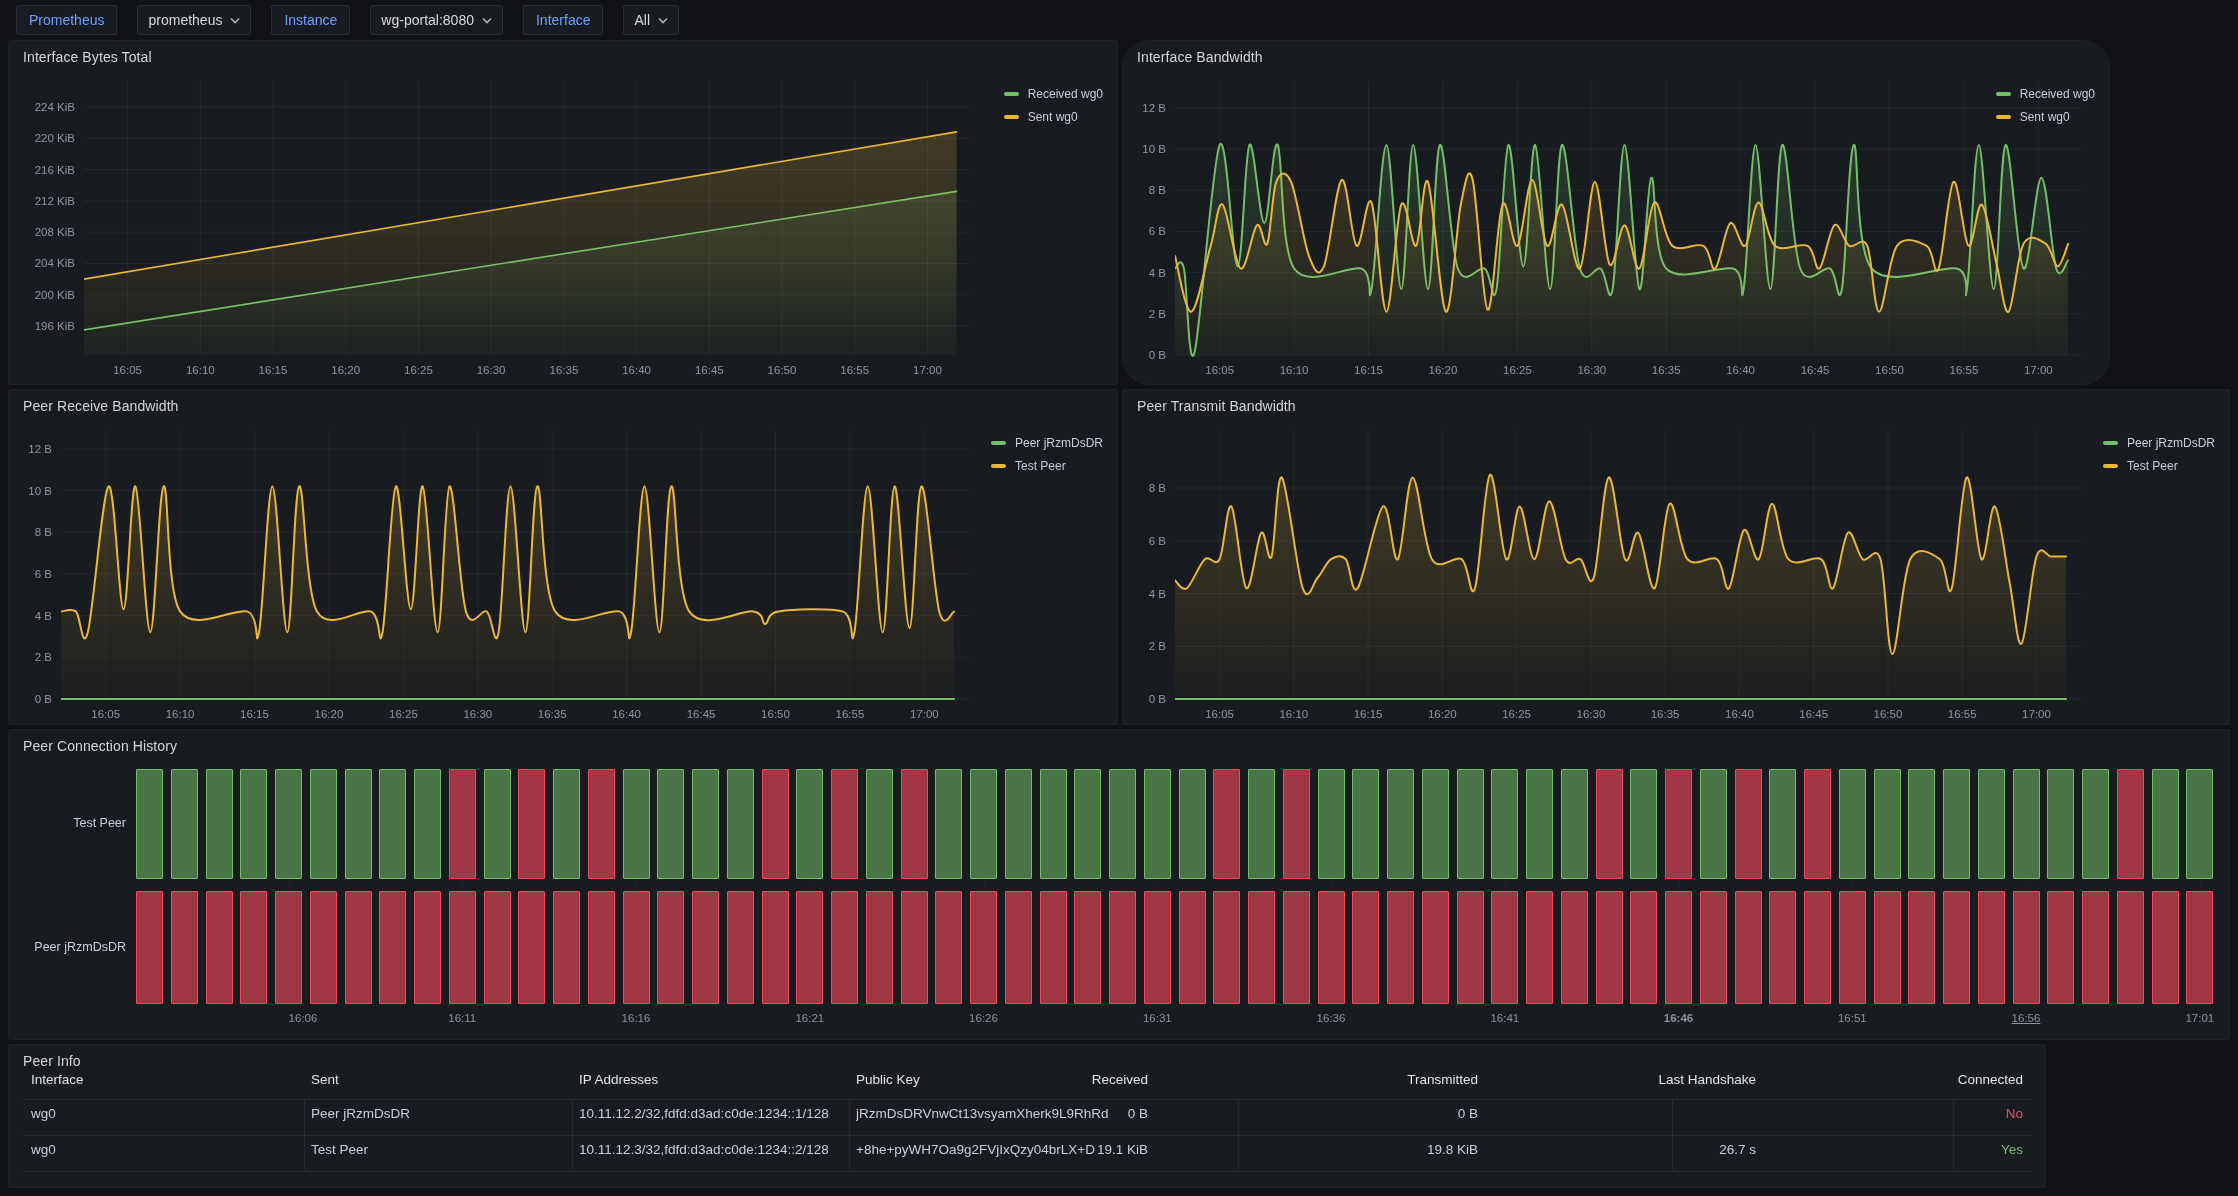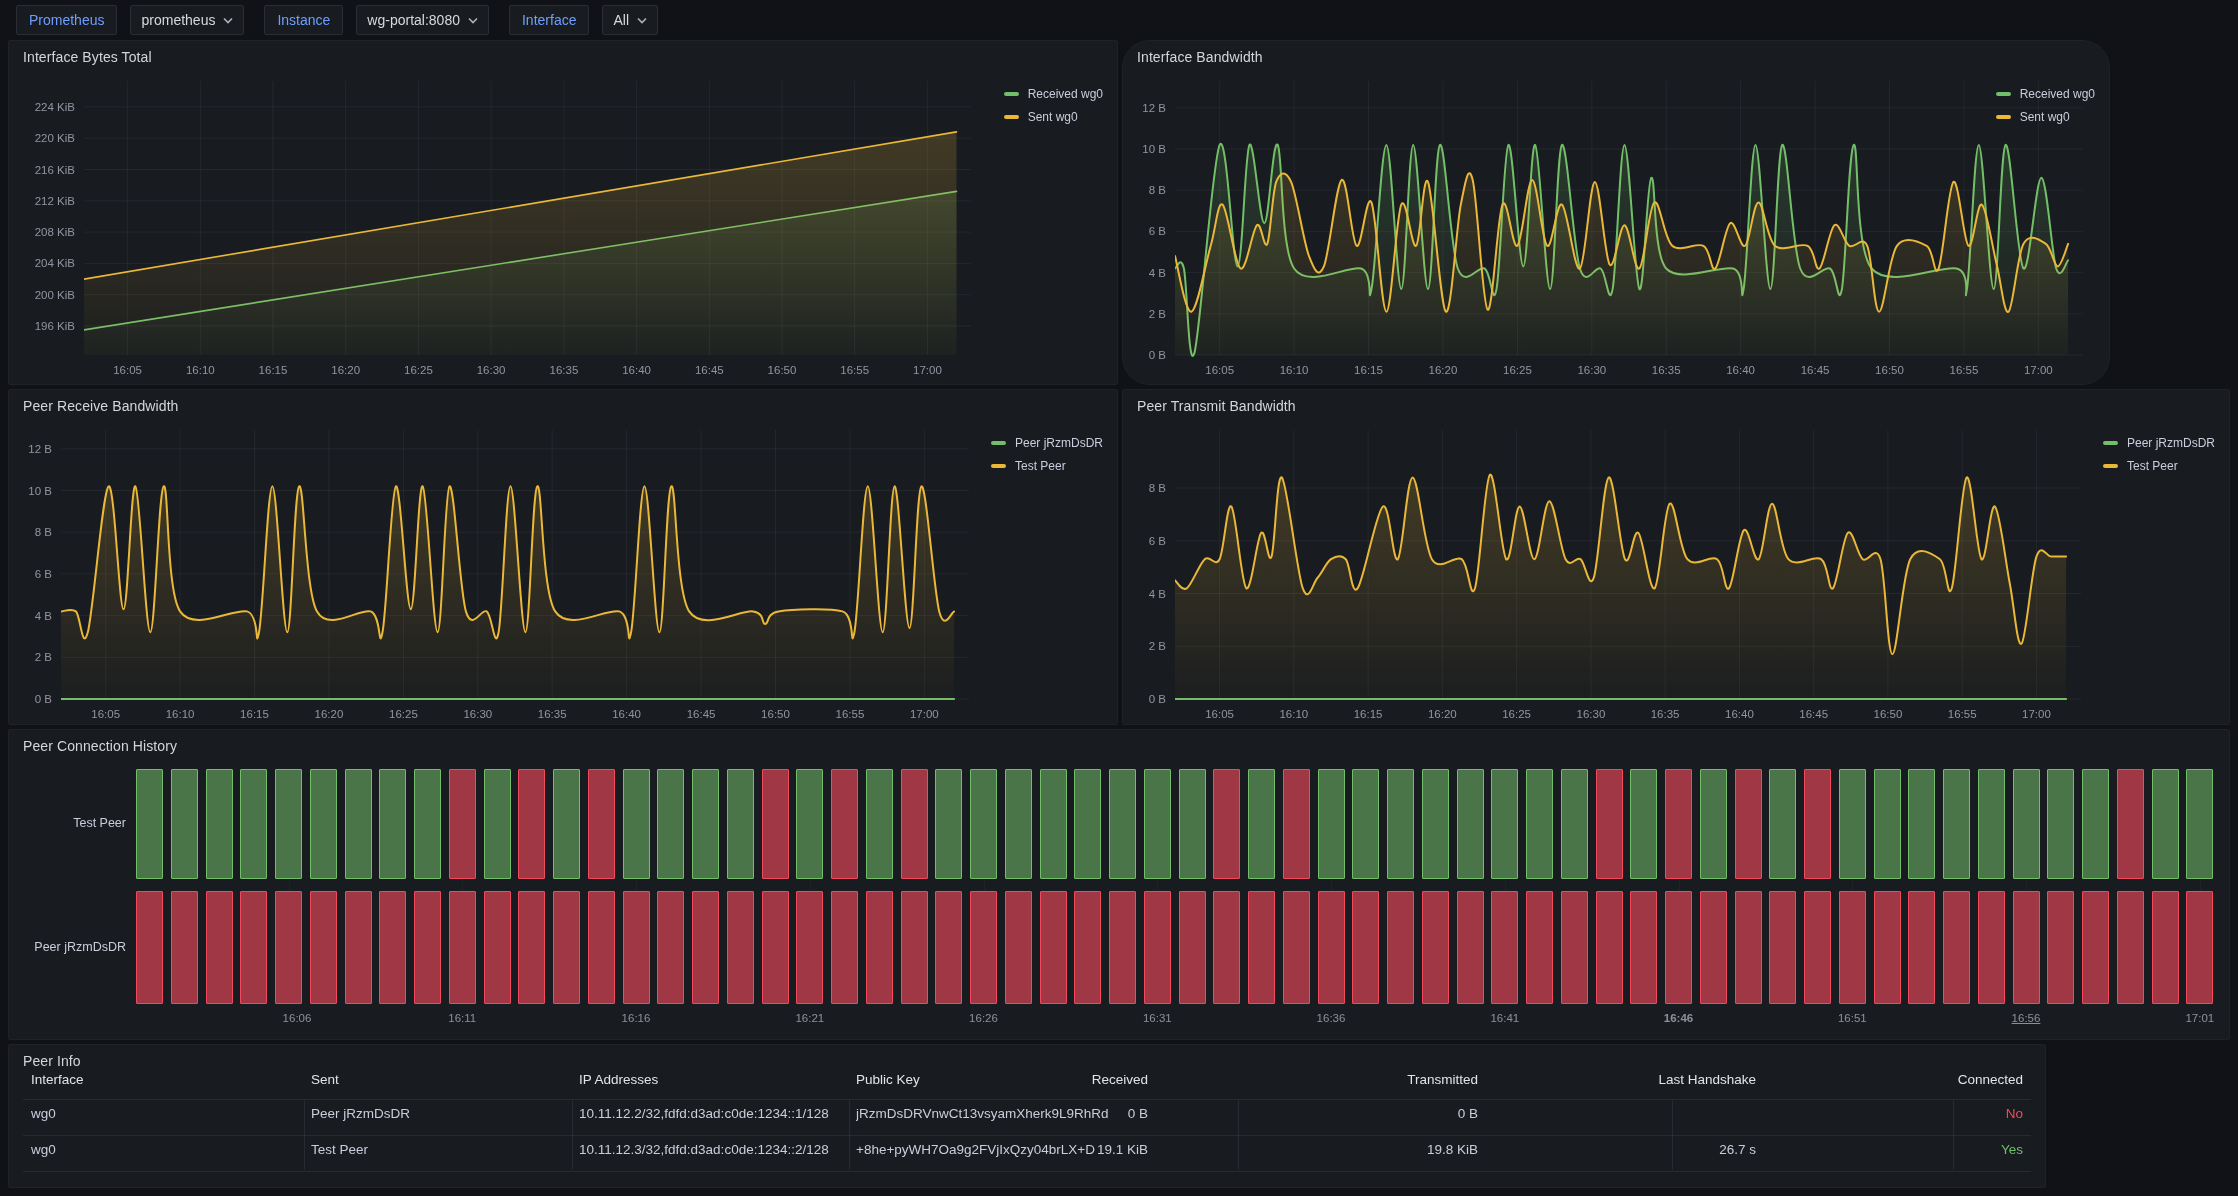--- a/index.html
+++ b/index.html
@@ -1,21 +1,21 @@
 <!DOCTYPE html>
 <html><head>
 <meta charset="utf-8">
 <style>
   * { margin:0; padding:0; box-sizing:border-box; }
   html,body { background:#111217; font-family:"Liberation Sans", sans-serif; }
   #app { position:relative; width:2238px; height:1196px; background:#111217; overflow:hidden; }
 
   
   .toolbar { position:absolute; left:16px; top:4px; height:32px; display:flex; align-items:center; gap:6px; }
-  .var-group { display:flex; align-items:center; gap:13px; margin-right:14px; }
+  .var-group { display:flex; align-items:center; gap:20px; margin-right:14px; }
   .var-label { height:30px; line-height:28px; padding:0 12px; background:#181b1f; border:1px solid #2a2d33;
                border-radius:2px; color:#6e9fff; font-size:14px; }
   .var-value { height:30px; line-height:28px; padding:0 10px; background:#181b1f; border:1px solid #2a2d33;
                border-radius:2px; color:#d8d9da; font-size:14px; display:flex; align-items:center; gap:8px; cursor:pointer; }
   .caret { width:10px; height:7px; display:inline-block; }
 
   
   .panel { position:absolute; background:#181b1f; border:1px solid #202226; border-radius:2px; }
   .panel-title { position:absolute; left:14px; top:8px; font-size:14px; font-weight:500; color:#d5d6dc; letter-spacing:.1px; }
   svg text { font-family:"Liberation Sans", sans-serif; }
@@ -468,21 +468,21 @@
       <div class="tl-bar" style="left: 1864.5px; top: 161px; width: 27px; height: 113px; background: rgb(159, 55, 69); border: 1px solid rgb(242, 73, 92);"></div>
       <div class="tl-bar" style="left: 1899.3px; top: 161px; width: 27px; height: 113px; background: rgb(159, 55, 69); border: 1px solid rgb(242, 73, 92);"></div>
       <div class="tl-bar" style="left: 1934px; top: 161px; width: 27px; height: 113px; background: rgb(159, 55, 69); border: 1px solid rgb(242, 73, 92);"></div>
       <div class="tl-bar" style="left: 1968.8px; top: 161px; width: 27px; height: 113px; background: rgb(159, 55, 69); border: 1px solid rgb(242, 73, 92);"></div>
       <div class="tl-bar" style="left: 2003.5px; top: 161px; width: 27px; height: 113px; background: rgb(159, 55, 69); border: 1px solid rgb(242, 73, 92);"></div>
       <div class="tl-bar" style="left: 2038.3px; top: 161px; width: 27px; height: 113px; background: rgb(159, 55, 69); border: 1px solid rgb(242, 73, 92);"></div>
       <div class="tl-bar" style="left: 2073px; top: 161px; width: 27px; height: 113px; background: rgb(159, 55, 69); border: 1px solid rgb(242, 73, 92);"></div>
       <div class="tl-bar" style="left: 2107.8px; top: 161px; width: 27px; height: 113px; background: rgb(159, 55, 69); border: 1px solid rgb(242, 73, 92);"></div>
       <div class="tl-bar" style="left: 2142.5px; top: 161px; width: 27px; height: 113px; background: rgb(159, 55, 69); border: 1px solid rgb(242, 73, 92);"></div>
       <div class="tl-bar" style="left: 2177.3px; top: 161px; width: 27px; height: 113px; background: rgb(159, 55, 69); border: 1px solid rgb(242, 73, 92);"></div>
-      <div class="tl-tick" style="left: 288px; top: 282px;">16:06</div>
+      <div class="tl-tick" style="left: 294px; top: 282px;">16:06</div>
       <div class="tl-tick" style="left: 453.3px; top: 282px;">16:11</div>
       <div class="tl-tick" style="left: 627px; top: 282px;">16:16</div>
       <div class="tl-tick" style="left: 800.8px; top: 282px;">16:21</div>
       <div class="tl-tick" style="left: 974.5px; top: 282px;">16:26</div>
       <div class="tl-tick" style="left: 1148.3px; top: 282px;">16:31</div>
       <div class="tl-tick" style="left: 1322px; top: 282px;">16:36</div>
       <div class="tl-tick" style="left: 1495.8px; top: 282px;">16:41</div>
       <div class="tl-tick" style="left: 1669.5px; top: 282px; font-weight: bold;">16:46</div>
       <div class="tl-tick" style="left: 1843.3px; top: 282px;">16:51</div>
       <div class="tl-tick" style="left: 2017px; top: 282px; text-decoration: underline;">16:56</div>

